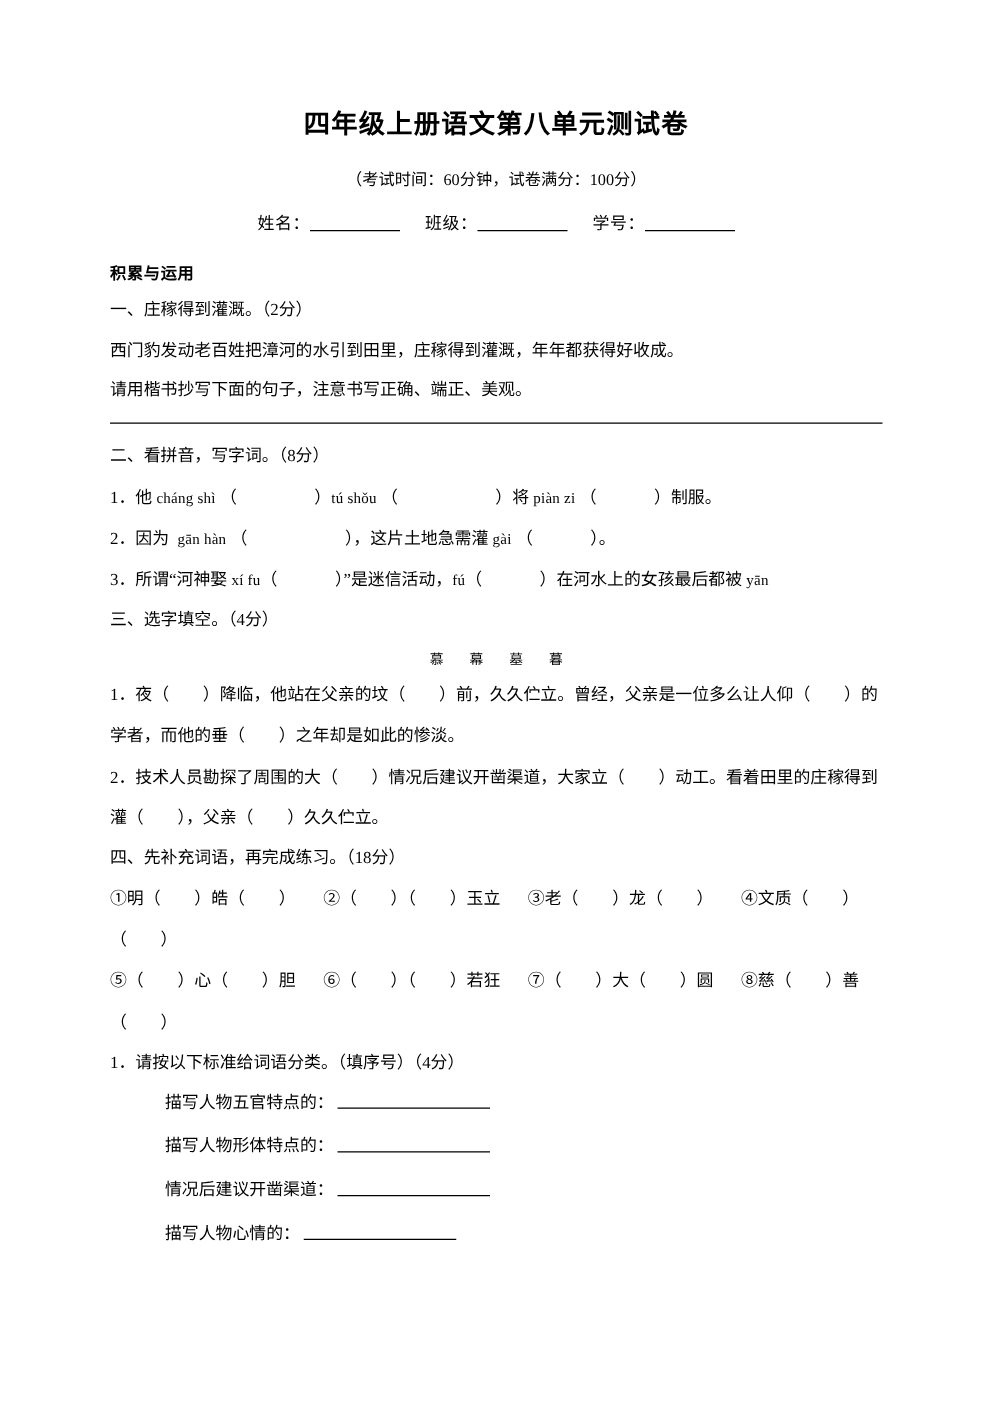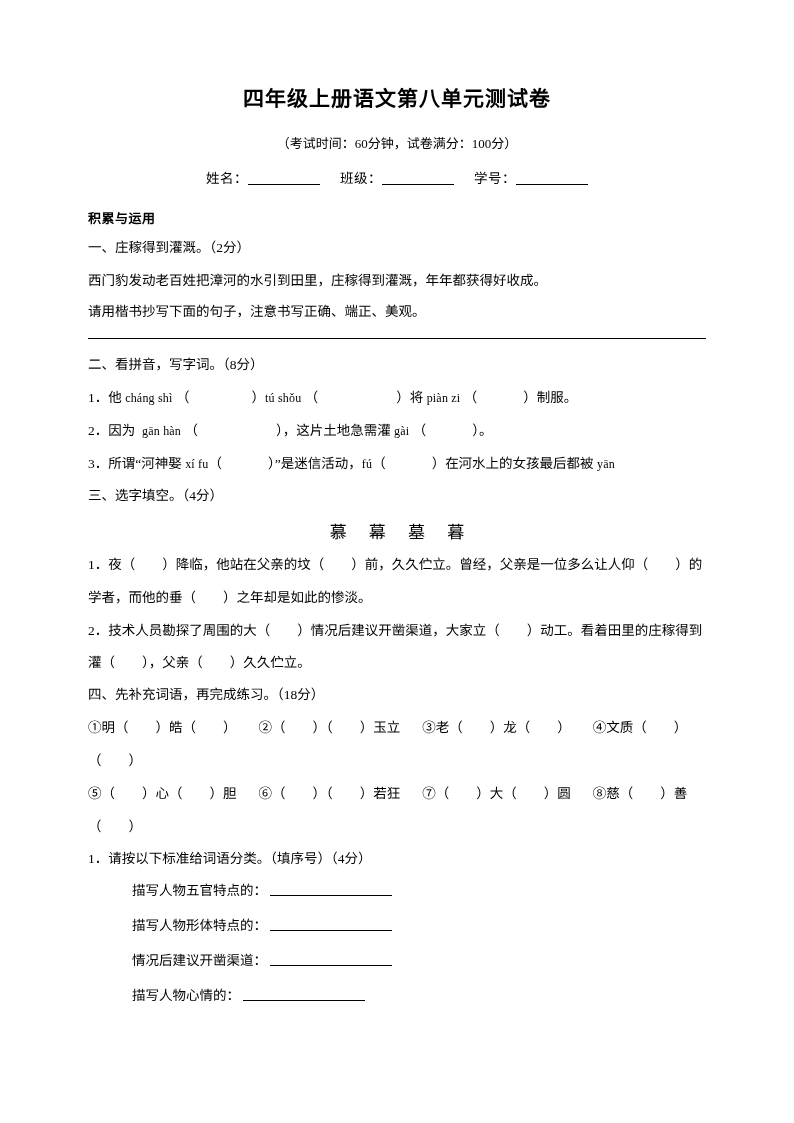--- a/index.html
+++ b/index.html
@@ -72,21 +72,21 @@
   }
   .q-line.tight { margin-bottom: 9px; }
   .write-rule {
     border: 0;
     border-top: 1px solid #000;
     margin: 16px 0 16px 0;
     width: 100%;
   }
   .center-chars {
     text-align: center;
-    font-size: 17px;
+    font-size: 11px;
     margin: 0 0 11px 0;
     letter-spacing: 9px;
     padding-left: 9px;
   }
   .py {
     font-family: "Liberation Serif", "DejaVu Serif", serif;
     font-size: 12px;
     letter-spacing: 0.2px;
   }
   .sp-md { display: inline-block; width: 46px; }

